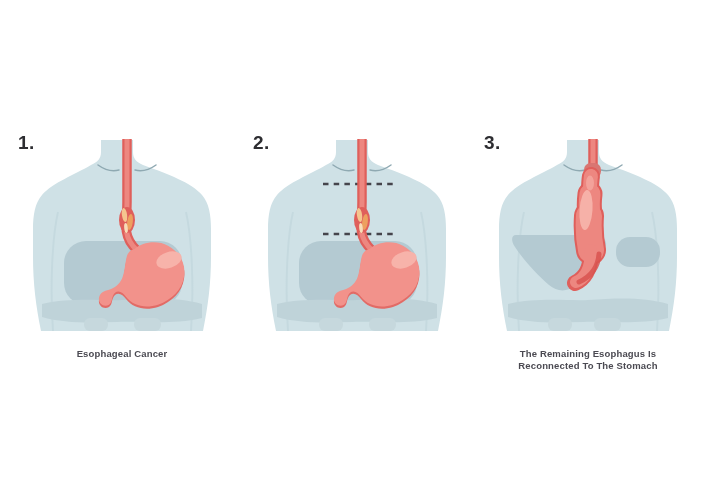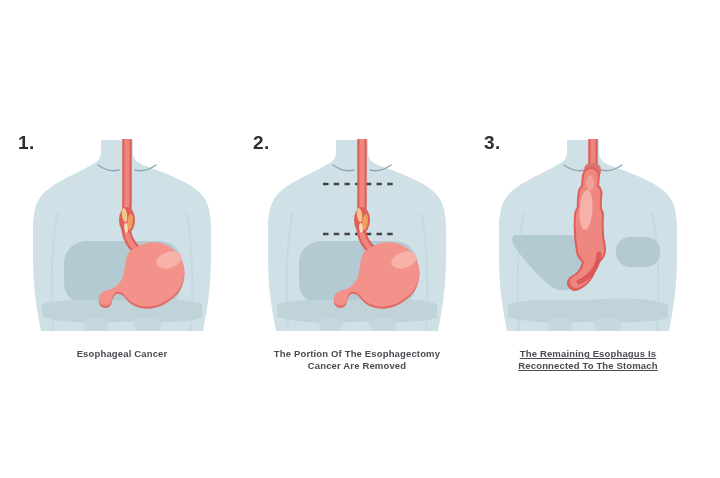--- a/index.html
+++ b/index.html
@@ -108,22 +108,20 @@
       <ellipse cx="108" cy="84" rx="2.8" ry="8" fill="#eda05f" transform="rotate(8 108 84)"></ellipse>
       <ellipse cx="104" cy="90" rx="1.8" ry="5" fill="#f8ddb8" transform="rotate(-6 104 90)"></ellipse>
     </g>
     <g>
       <path fill="#e26b66" d="M113,113 C120,106 136,104 146,110 C159,117 164,129 162,141 C160,154 150,164 136,169 C123,173 111,170 104,161 C101,157 97,154 93,157 C89,161 91,166 87,169 C82,172 76,168 77,162 C78,157 82,155 87,154 C93,152 97,149 100,143 C103,136 103,127 105,120 C107,115 110,114 113,113 Z"></path>
       <path fill="#f2928b" transform="translate(0,-2.2)" d="M113,113 C120,106 136,104 146,110 C159,117 164,129 162,141 C160,154 150,164 136,169 C123,173 111,170 104,161 C101,157 97,154 93,157 C89,161 91,166 87,169 C82,172 76,168 77,162 C78,157 82,155 87,154 C93,152 97,149 100,143 C103,136 103,127 105,120 C107,115 110,114 113,113 Z"></path>
       <ellipse cx="147" cy="122" rx="13" ry="8" fill="#f7b3aa" transform="rotate(-18 147 122)"></ellipse>
     </g>
         </svg>
       </div>
-    <div class="caption" style="color: rgb(75, 74, 82);">The Portion Of The Esophagectomy
-Cancer Are Removed</div>
   </div>
 
   <div class="panel p3">
     <div class="step-number" style="color: rgb(45, 45, 49);">3.</div>
     <div class="illustration">
         <svg viewBox="0 0 200 200" xmlns="http://www.w3.org/2000/svg">
     <path fill="#cfe1e6" d="M79,2 L111,2 L111,14 C111,20 114,24 121,27 C146,36 170,45 180,57
          C187,65 189,77 189,91 L189,118 C189,146 186,168 181,193 L19,193
          C14,168 11,146 11,118 L11,91 C11,77 13,65 20,57
          C30,45 54,36 69,27 C76,24 79,20 79,14 Z"></path>
@@ -157,17 +155,17 @@
       <path stroke="#ed8780" stroke-width="14" d="M103,38 C102,44 102,48 102,54"></path>
       <path stroke="#ed8780" stroke-width="21" d="M102,56 C101,64 101,70 102,76"></path>
       <path stroke="#ed8780" stroke-width="26" d="M101,78 C100,92 101,102 103,112"></path>
       <path stroke="#ed8780" stroke-width="12" d="M103,112 C103,130 98,140 88,144"></path>
       <path stroke="#d85450" stroke-width="5" opacity=".85" d="M111,116 C110,130 102,139 91,144"></path>
     </g>
     <ellipse cx="98" cy="72" rx="6.5" ry="20" fill="#f7b3aa" transform="rotate(4 98 72)" opacity=".95"></ellipse>
     <ellipse cx="102" cy="45" rx="4" ry="7.5" fill="#f3a29a"></ellipse>
         </svg>
       </div>
-    <div class="caption" style="color: rgb(75, 74, 82); text-decoration: underline;">The Remaining Esophagus Is
+    <div class="caption" style="color: rgb(75, 74, 82);">The Remaining Esophagus Is
 Reconnected To The Stomach</div>
   </div>
 
 </div>
 
 </body></html>

